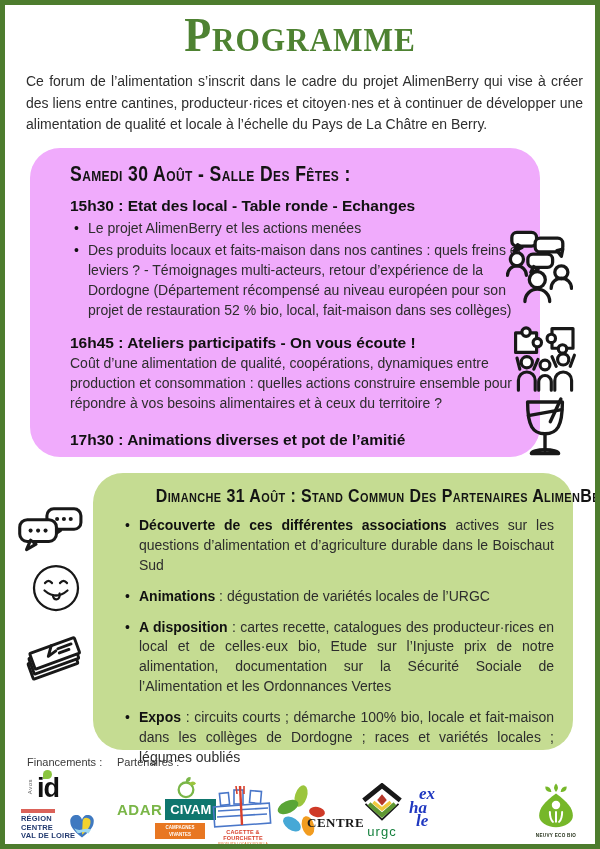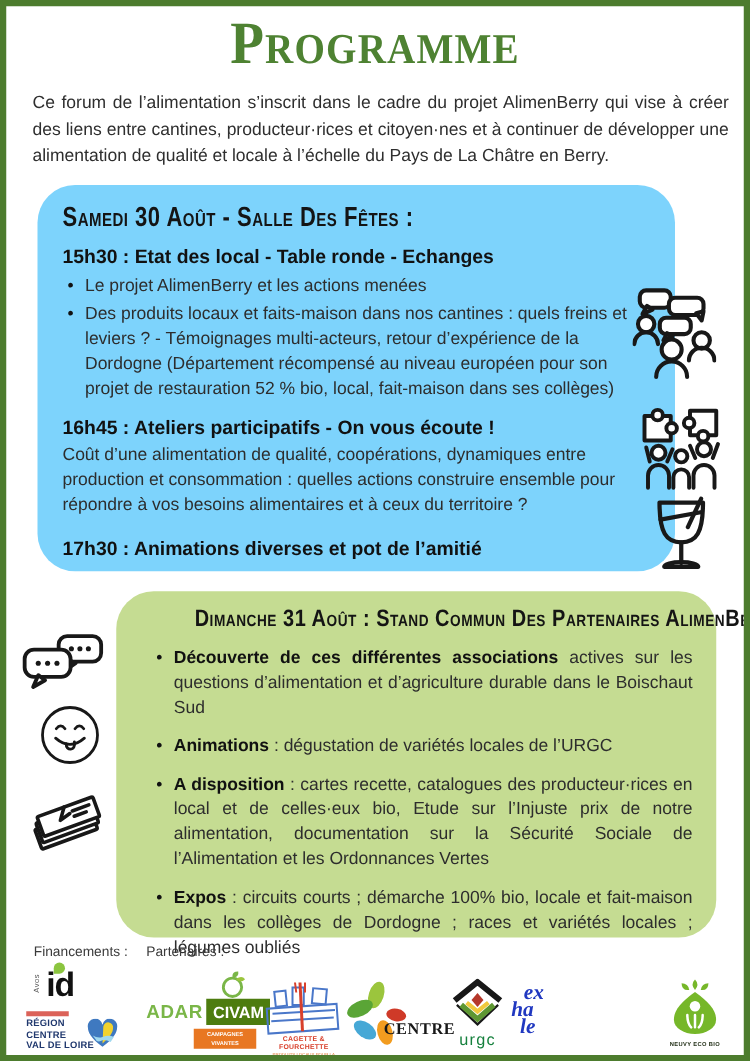--- a/index.html
+++ b/index.html
@@ -16,21 +16,21 @@
     font-size:48px;letter-spacing:1px;color:#4e8232;margin:0;
     transform:scaleX(.92);transform-origin:center;
   }
   
   .intro{
     position:absolute;top:66px;left:21px;width:557px;margin:0;
     font-size:14px;line-height:1.55;text-align:justify;color:#2e2e2e;
   }
   
   .card{position:absolute;box-sizing:border-box;border-radius:30px;}
-  .card-yellow{left:25px;top:143px;width:510px;height:309px;background:#7dd3fc;padding:13px 20px 0 20px;}
+  .card-yellow{left:25px;top:143px;width:510px;height:309px;background:#f0abfc;padding:13px 20px 0 40px;}
   .card-green {left:88px;top:468px;width:480px;height:277px;background:#c5dc92;padding:12px 18px 0 28px;}
   .card-header{
     margin:0;font-weight:700;color:#141414;
     font-variant:small-caps;text-transform:capitalize;letter-spacing:.5px;
     white-space:nowrap;
   }
   .card-yellow .card-header{font-size:22px;transform:scaleX(.8);transform-origin:left;margin-bottom:10px;}
   .card-green  .card-header{font-size:19px;transform:scaleX(.84);transform-origin:center;text-align:center;margin-bottom:9px;}
   .slot-title{margin:0;font-size:15.5px;font-weight:700;color:#111;}
   .slot-text{margin:2px 0 0 0;font-size:14px;line-height:1.42;width:452px;}
@@ -53,21 +53,21 @@
   .avosid .main{position:absolute;left:8px;top:0;font-size:27px;font-weight:700;color:#111;letter-spacing:-1px;}
   .avosid .leaf{position:absolute;left:14px;top:-3px;width:9px;height:9px;border-radius:50% 50% 50% 0;background:#8bc53f;}
   .region{left:16px;top:804px;width:80px;height:38px;}
   .region .redbar{width:34px;height:4px;background:#d23b2f;opacity:.8;margin-bottom:2px;}
   .region .rl{font-size:7.5px;font-weight:700;color:#20386e;line-height:1.15;letter-spacing:.2px;}
   .region svg{position:absolute;right:6px;top:6px;width:26px;height:24px;}
   .adar{left:112px;top:774px;width:88px;height:70px;}
   .adar .leafswirl{position:absolute;right:8px;top:-2px;width:22px;height:22px;}
   .adar .row{position:absolute;left:0;top:20px;display:flex;align-items:center;}
   .adar .a1{font-size:15px;font-weight:700;color:#7ab648;letter-spacing:.5px;text-align:center;}
-  .adar .a2{margin-left:3px;background:#4d7c0f;color:#fff;font-weight:700;font-size:13px;padding:3px 5px;}
+  .adar .a2{margin-left:3px;background:#0f766e;color:#fff;font-weight:700;font-size:13px;padding:3px 5px;}
   .adar .a3{position:absolute;right:0;top:44px;width:50px;height:16px;background:#e87722;color:#fff;font-size:4.5px;font-weight:700;text-align:center;line-height:1.5;padding-top:2px;box-sizing:border-box;}
   .cagette{left:203px;top:780px;width:70px;height:66px;}
   .cagette svg{width:70px;height:44px;display:block;}
   .cagette .c1{font-size:5.5px;font-weight:700;color:#d8402c;text-align:center;letter-spacing:.2px;}
   .cagette .c2{font-size:3.5px;color:#e0762f;text-align:center;margin-top:1px;}
   .adeari{left:272px;top:778px;width:80px;height:64px;}
   .adeari svg{position:absolute;left:0;top:0;width:52px;height:56px;}
   .adeari .name{position:absolute;left:30px;top:32px;font-size:13px;font-weight:700;color:#181818;font-family:"Liberation Serif",serif;letter-spacing:.5px;}
   .urgc{left:352px;top:778px;width:50px;height:62px;}
   .urgc svg{width:44px;height:40px;display:block;margin:0 auto;}

